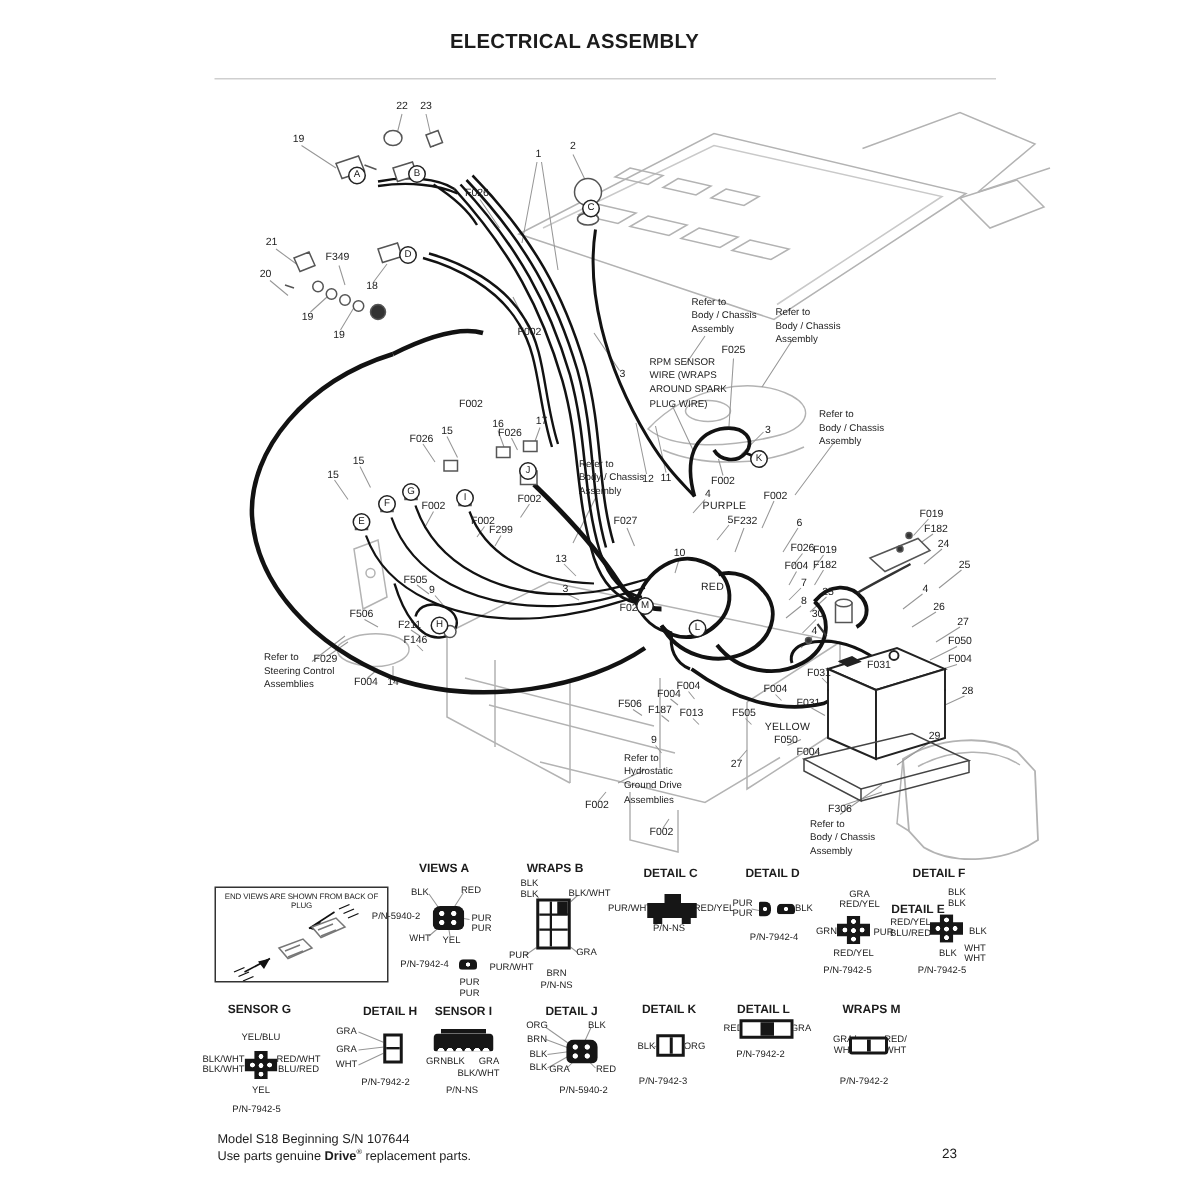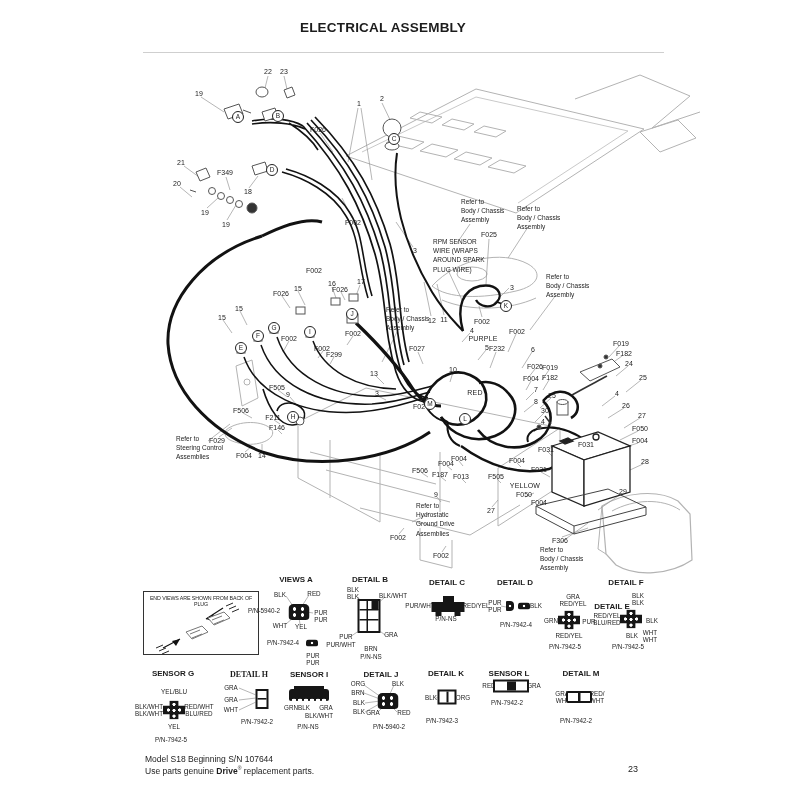--- a/index.html
+++ b/index.html
@@ -358,21 +358,21 @@
       <div class="lbl dlbl pn" style="left: 264px; top: 611px;">P/N-5940-2</div>
       <div class="lbl dlbl" style="left: 280px; top: 626px;">WHT</div>
       <div class="lbl dlbl" style="left: 301px; top: 627px;">YEL</div>
       <div class="lbl dlbl" style="left: 321px; top: 616px;">PUR
 PUR</div>
       <div class="lbl dlbl pn" style="left: 283px; top: 643px;">P/N-7942-4</div>
       <div class="lbl dlbl" style="left: 313px; top: 659px;">PUR
 PUR</div>
       <div class="g g-conn4" style="left: 299px; top: 612px;"></div>
       <div class="g g-plug2" style="left: 312px; top: 643px;"></div>
-      <div class="lbl dtitle" style="left: 370px; top: 579px;">DETAIL B</div>
+      <div class="lbl dtitle" style="left: 370px; top: 579px;">WRAPS B</div>
       <div class="lbl dlbl" style="left: 353px; top: 593px;">BLK
 BLK</div>
       <div class="lbl dlbl" style="left: 393px; top: 596px;">BLK/WHT</div>
       <div class="lbl dlbl" style="left: 346px; top: 637px;">PUR</div>
       <div class="lbl dlbl" style="left: 341px; top: 645px;">PUR/WHT</div>
       <div class="lbl dlbl" style="left: 391px; top: 635px;">GRA</div>
       <div class="lbl dlbl" style="left: 371px; top: 649px;">BRN</div>
       <div class="lbl dlbl pn" style="left: 371px; top: 657px;">P/N-NS</div>
       <div class="g g-grid6" style="left: 369px; top: 616px;"></div>
       <div class="lbl dtitle" style="left: 447px; top: 582px;">DETAIL C</div>
@@ -408,21 +408,21 @@
       <div class="g g-plus" style="left: 631px; top: 619px;"></div>
       <div class="lbl dtitle" style="left: 173px; top: 673px;">SENSOR G</div>
       <div class="lbl dlbl" style="left: 174px; top: 692px;">YEL/BLU</div>
       <div class="lbl dlbl" style="left: 149px; top: 710px;">BLK/WHT
 BLK/WHT</div>
       <div class="lbl dlbl" style="left: 199px; top: 710px;">RED/WHT
 BLU/RED</div>
       <div class="lbl dlbl" style="left: 174px; top: 727px;">YEL</div>
       <div class="lbl dlbl pn" style="left: 171px; top: 740px;">P/N-7942-5</div>
       <div class="g g-plus" style="left: 174px; top: 710px;"></div>
-      <div class="lbl dtitle" style="left: 249px; top: 674px; font-family: Liberation Serif, serif;">DETAIL H</div>
+      <div class="lbl dtitle" style="left: 260px; top: 674px;">DETAIL H</div>
       <div class="lbl dlbl" style="left: 231px; top: 688px;">GRA</div>
       <div class="lbl dlbl" style="left: 231px; top: 700px;">GRA</div>
       <div class="lbl dlbl" style="left: 231px; top: 710px;">WHT</div>
       <div class="lbl dlbl pn" style="left: 257px; top: 722px;">P/N-7942-2</div>
       <div class="g g-pin2v" style="left: 262px; top: 699px;"></div>
       <div class="lbl dtitle" style="left: 309px; top: 674px;">SENSOR I</div>
       <div class="lbl dlbl" style="left: 291px; top: 708px;">GRN</div>
       <div class="lbl dlbl" style="left: 304px; top: 708px;">BLK</div>
       <div class="lbl dlbl" style="left: 326px; top: 708px;">GRA</div>
       <div class="lbl dlbl" style="left: 319px; top: 716px;">BLK/WHT</div>
@@ -436,26 +436,26 @@
       <div class="lbl dlbl" style="left: 359px; top: 712px;">BLK</div>
       <div class="lbl dlbl" style="left: 373px; top: 713px;">GRA</div>
       <div class="lbl dlbl" style="left: 404px; top: 713px;">RED</div>
       <div class="lbl dlbl pn" style="left: 389px; top: 727px;">P/N-5940-2</div>
       <div class="g g-conn4" style="left: 388px; top: 701px;"></div>
       <div class="lbl dtitle" style="left: 446px; top: 673px;">DETAIL K</div>
       <div class="lbl dlbl" style="left: 431px; top: 698px;">BLK</div>
       <div class="lbl dlbl" style="left: 463px; top: 698px;">ORG</div>
       <div class="lbl dlbl pn" style="left: 442px; top: 721px;">P/N-7942-3</div>
       <div class="g g-sq2" style="left: 447px; top: 697px;"></div>
-      <div class="lbl dtitle" style="left: 509px; top: 673px;">SENSOR L</div>
+      <div class="lbl dtitle" style="left: 509px; top: 673px;">DETAIL L</div>
       <div class="lbl dlbl" style="left: 489px; top: 686px;">RED</div>
       <div class="lbl dlbl" style="left: 534px; top: 686px;">GRA</div>
       <div class="lbl dlbl pn" style="left: 507px; top: 703px;">P/N-7942-2</div>
       <div class="g g-bar3" style="left: 511px; top: 686px;"></div>
-      <div class="lbl dtitle" style="left: 581px; top: 673px;">DETAIL M</div>
+      <div class="lbl dtitle" style="left: 581px; top: 673px;">WRAPS M</div>
       <div class="lbl dlbl" style="left: 563px; top: 697px;">GRA/
 WHT</div>
       <div class="lbl dlbl" style="left: 597px; top: 697px;">RED/
 WHT</div>
       <div class="lbl dlbl pn" style="left: 576px; top: 721px;">P/N-7942-2</div>
       <div class="g g-mpair" style="left: 579px; top: 697px;"></div>
     </div>
 
   <div id="endbox">
     <div class="bnote">END VIEWS ARE SHOWN FROM BACK OF PLUG</div>

